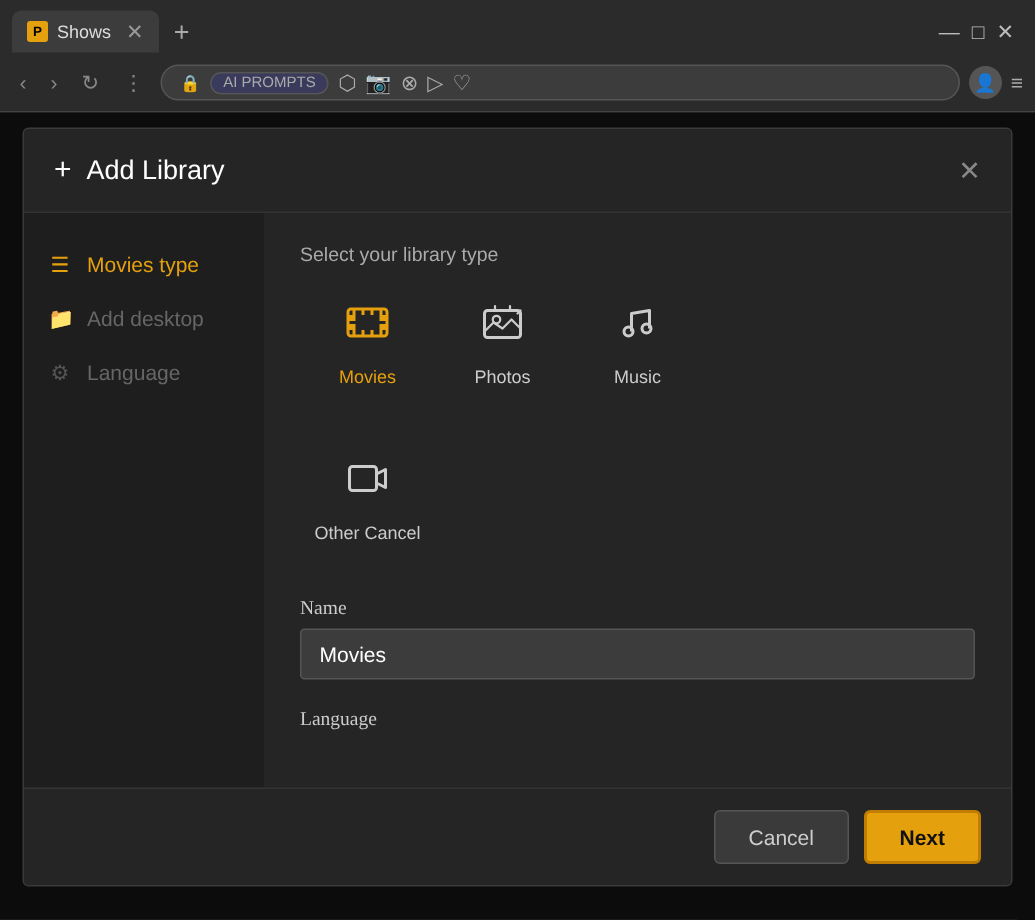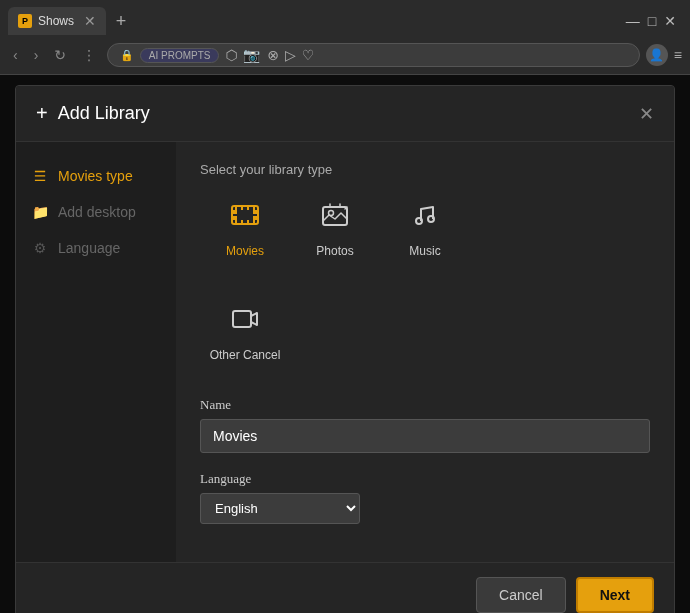--- a/index.html
+++ b/index.html
@@ -468,31 +468,20 @@
             </div>
           </div>
 
           <div class="form-group">
             <label class="form-label">Name</label>
             <input class="form-input" type="text" value="Movies" placeholder="Movies" style="">
           </div>
 
           <div class="form-group">
             <label class="form-label">Language</label>
-            <select class="form-select">
-              <option>English</option>
-              <option>French</option>
-              <option>German</option>
-              <option>Spanish</option>
-              <option>Italian</option>
-              <option>Japanese</option>
-              <option>Korean</option>
-              <option>Portuguese</option>
-              <option>Chinese</option>
-            </select>
           </div>
 
         </div>
       </div>
 
       <div class="modal-footer">
         <button class="btn-cancel">Cancel</button>
         <button class="btn-next">Next</button>
       </div>
 

